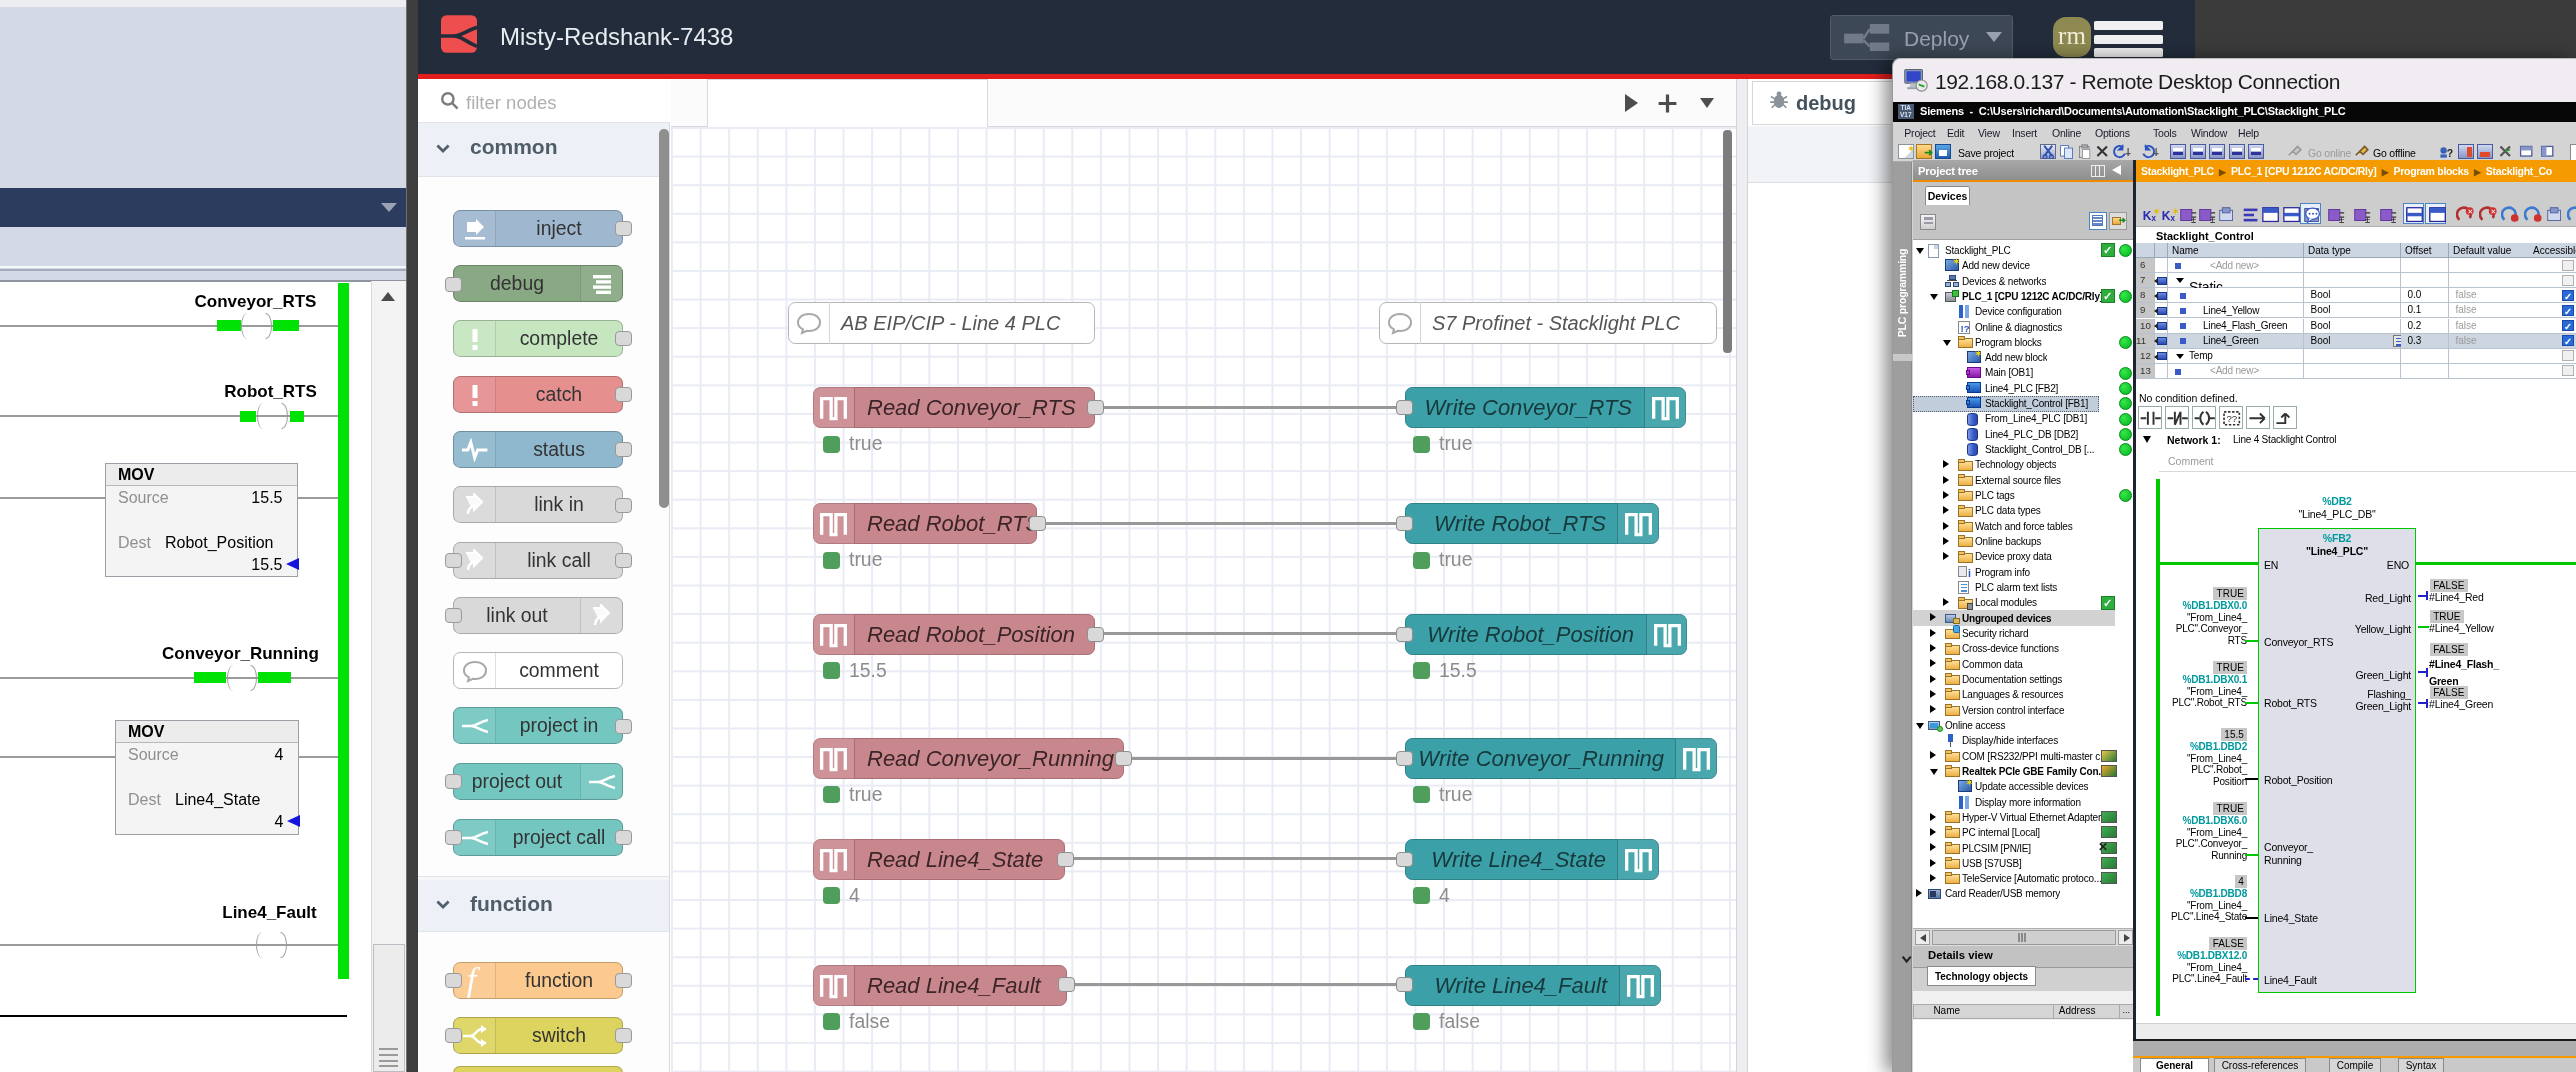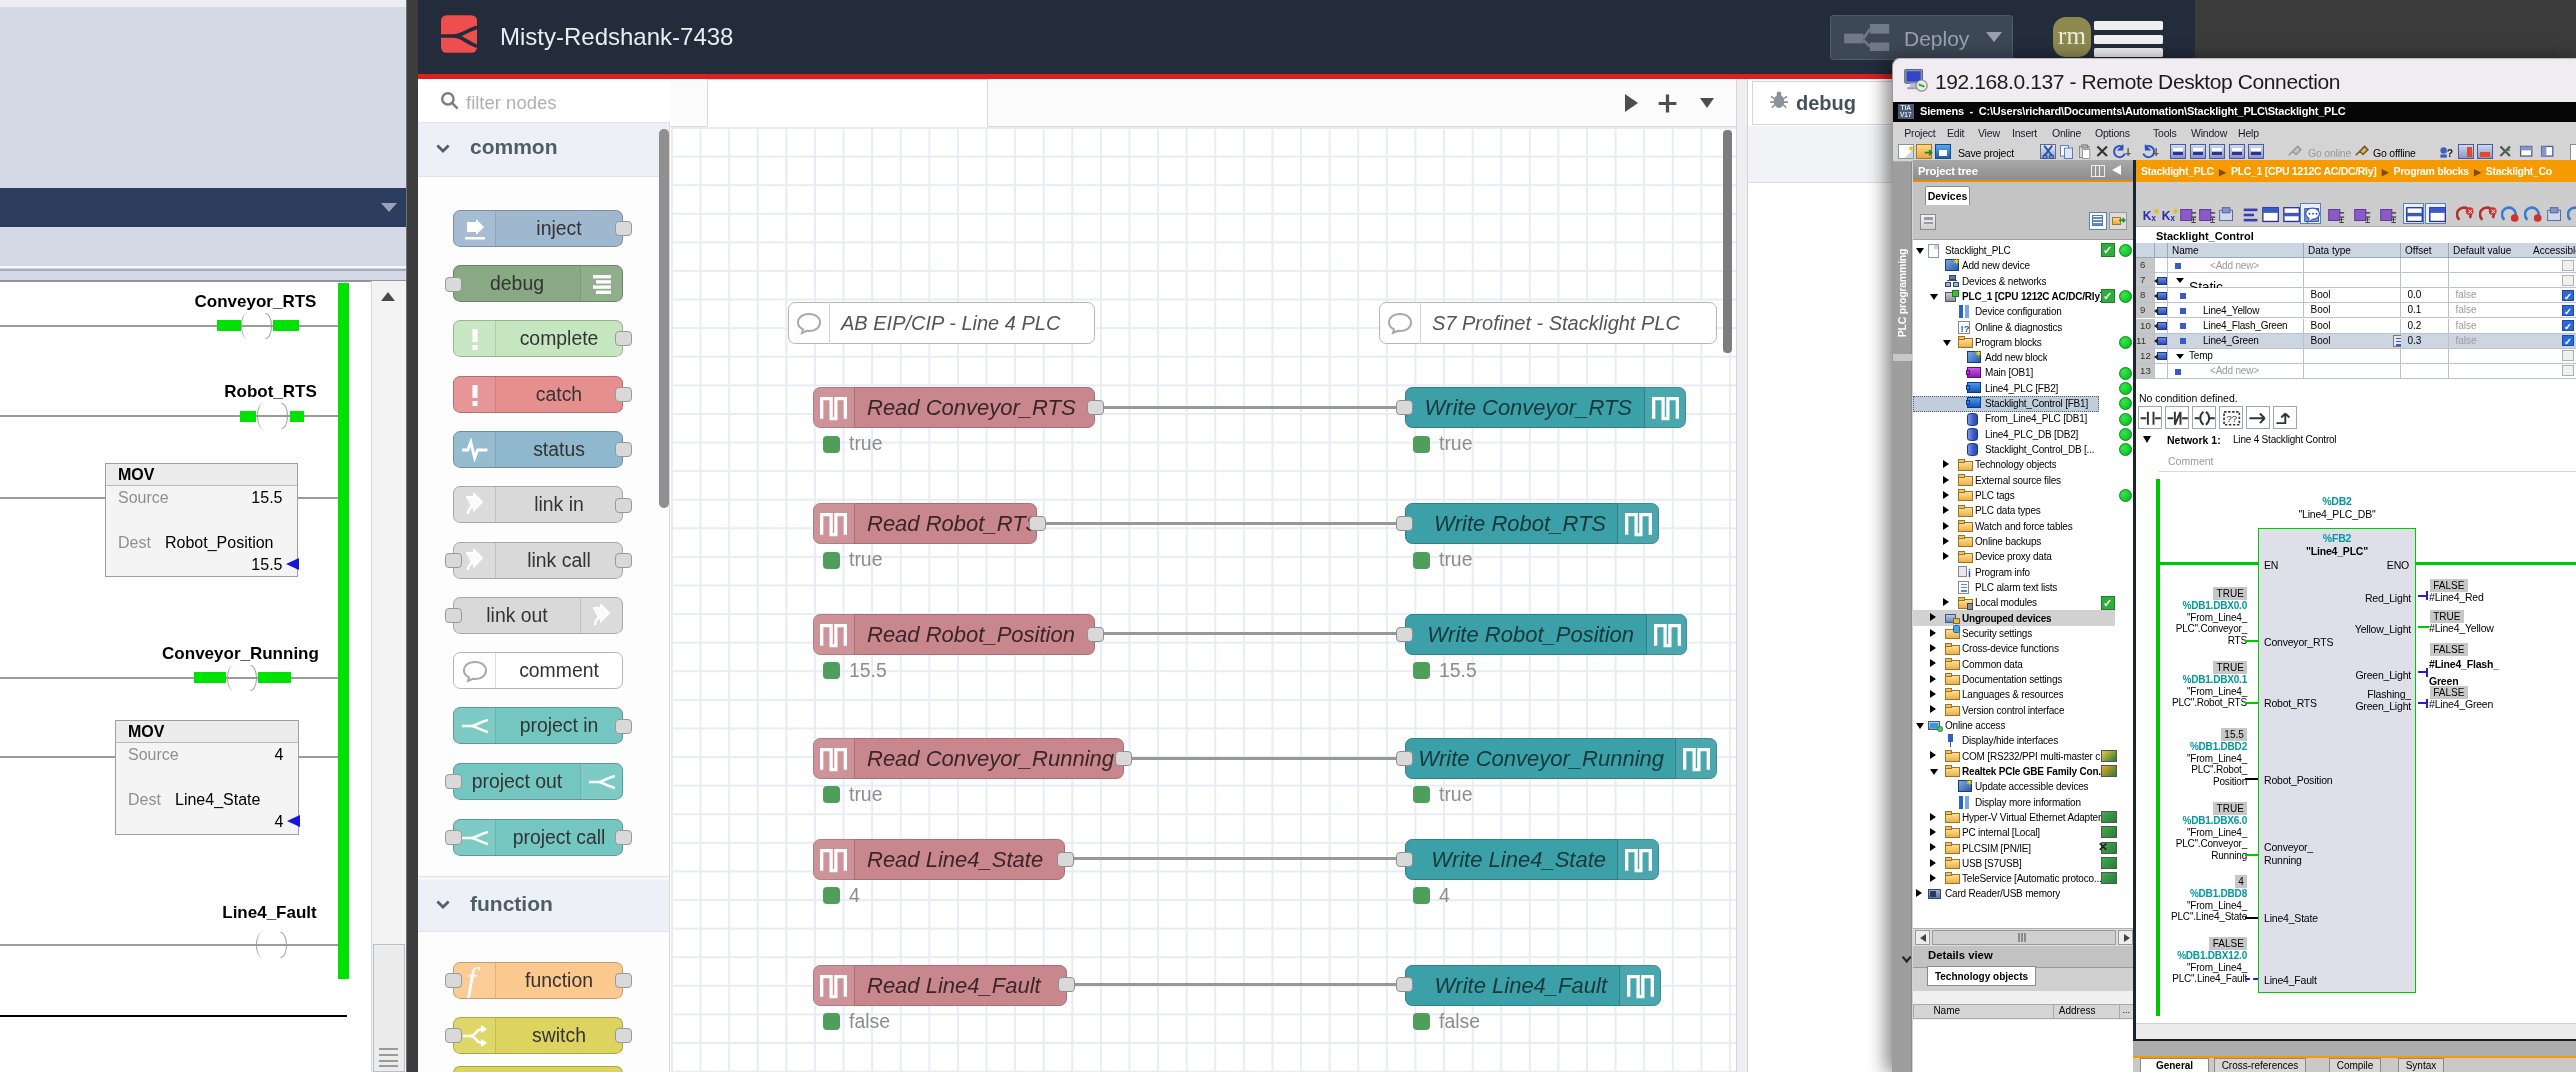--- a/index.html
+++ b/index.html
@@ -724,21 +724,21 @@
       <div class="a" style="left:52px;top:553px;width:14.5px;height:12px;">
         <div style="position:absolute;left:0;top:1.6px;width:11.3px;height:9px;background:linear-gradient(180deg,#b8c8e0,#6a88b8);border:0.8px solid #3a5a8a;"></div>
         <div style="position:absolute;right:0;bottom:0;width:6.5px;height:5.6px;background:#d8b858;border:0.8px solid #8a6a18;"></div>
       </div>
       <div class="a" style="left:69px;top:554px;font-size:10px;color:#000;font-weight:bold;white-space:nowrap;letter-spacing:-0.2px;max-width:159px;overflow:hidden;">Ungrouped devices</div>
       <div class="a" style="left:37px;top:570px;width:0;height:0;border-left:6.5px solid #000;border-top:4.4px solid transparent;border-bottom:4.4px solid transparent;"></div>
       <div class="a" style="left:52px;top:568px;width:14.5px;height:12px;">
         <div style="position:absolute;left:0;top:2.4px;width:14.5px;height:9.7px;background:linear-gradient(180deg,#ffdf96,#edb045);border:0.8px solid #9a7228;"></div>
         <div style="position:absolute;right:-0.8px;top:-1.6px;width:7.3px;height:7.3px;background:#4aa8e8;border:1.6px solid #1a6aa8;border-radius:1.6px;"></div>
       </div>
-      <div class="a" style="left:69px;top:569px;font-size:10px;color:#000;font-weight:normal;white-space:nowrap;letter-spacing:-0.2px;max-width:159px;overflow:hidden;">Security settings</div>
+      <div class="a" style="left:69px;top:569px;font-size:10px;color:#000;font-weight:normal;white-space:nowrap;letter-spacing:-0.2px;max-width:159px;overflow:hidden;">Security richard</div>
       <div class="a" style="left:37px;top:585px;width:0;height:0;border-left:6.5px solid #000;border-top:4.4px solid transparent;border-bottom:4.4px solid transparent;"></div>
       <div class="a" style="left:52px;top:584px;width:14.5px;height:12px;">
         <div style="position:absolute;left:0;top:2.4px;width:14.5px;height:9.7px;background:linear-gradient(180deg,#ffdf96,#edb045);border:0.8px solid #9a7228;"></div>
         <div style="position:absolute;left:0;top:0;width:7.3px;height:4px;background:#f3c35f;border:0.8px solid #9a7228;"></div>
       </div>
       <div class="a" style="left:69px;top:584px;font-size:10px;color:#000;font-weight:normal;white-space:nowrap;letter-spacing:-0.2px;max-width:159px;overflow:hidden;">Cross-device functions</div>
       <div class="a" style="left:37px;top:600px;width:0;height:0;border-left:6.5px solid #000;border-top:4.4px solid transparent;border-bottom:4.4px solid transparent;"></div>
       <div class="a" style="left:52px;top:599px;width:14.5px;height:12px;">
         <div style="position:absolute;left:0;top:2.4px;width:14.5px;height:9.7px;background:linear-gradient(180deg,#ffdf96,#edb045);border:0.8px solid #9a7228;"></div>
         <div style="position:absolute;left:0;top:0;width:7.3px;height:4px;background:#f3c35f;border:0.8px solid #9a7228;"></div>

